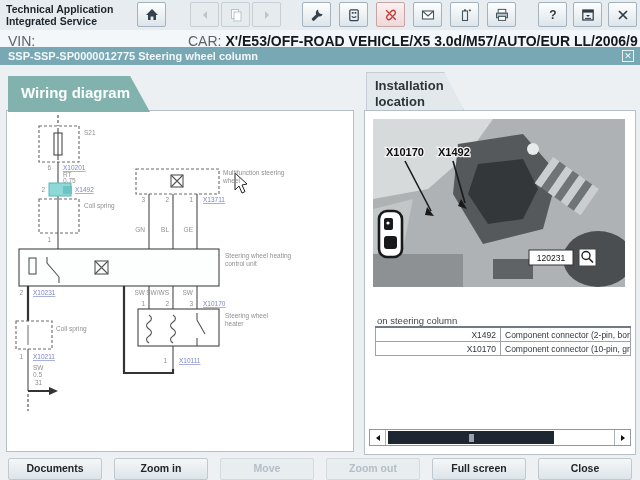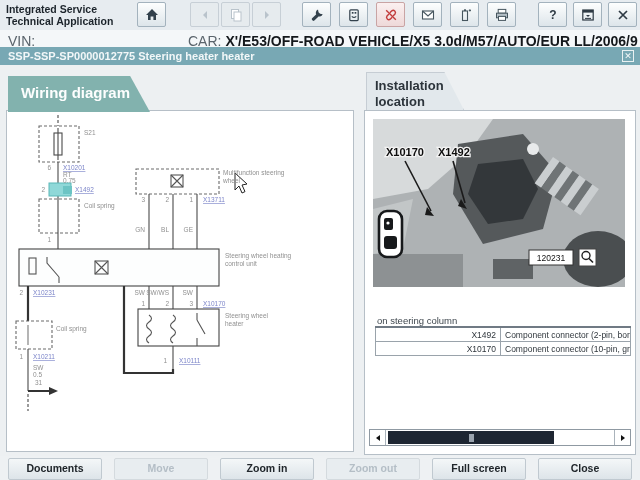--- a/index.html
+++ b/index.html
@@ -76,22 +76,22 @@
 
   .diagram-svg{position:absolute;left:0;top:0;}
 </style>
 </head>
 <body>
 
 <div class="root">
 
   <div class="toolbar">
     <div class="app-title">
+      <div>Technical Application</div>
       <div>Integrated Service</div>
-      <div>Technical Application</div>
     </div>
 
     <div class="tb-btn" style="left:137px">
       <svg width="16" height="16">
         <path d="M8 2 L14 8 H12 V13 H9.4 V9.4 H6.6 V13 H4 V8 H2 Z" fill="#33414c"></path>
         </svg>
     </div>
     <div class="tb-btn dis" style="left:190px">
       <svg width="16" height="16">
         <path d="M10 4 L6 8 L10 12 Z" fill="#b9c3cb"></path>
@@ -171,21 +171,21 @@
         </svg>
     </div>
   </div>
 
   <div class="vin-bar">
     <span class="vin-label">VIN:</span>
     <span class="car-group"><span>CAR:</span><span class="car-value">X'/E53/OFF-ROAD VEHICLE/X5 3.0d/M57/AUTO/EUR LL/2006/9</span></span>
   </div>
 
   <div class="title-bar">
-    <span class="txt">SSP-SSP-SP0000012775 Steering heater heater</span>
+    <span class="txt">SSP-SSP-SP0000012775 Steering wheel column</span>
     <span class="tclose">✕</span>
   </div>
 
   <div class="content">
 
     <div class="tab-left">
       <span>Wiring diagram</span>
     </div>
     <div class="tab-right">
       <div>Installation</div>
@@ -373,20 +373,20 @@
           <svg width="8" height="8">
             <path d="M2 1 L6 4 L2 7 Z" fill="#111"></path>
             </svg>
         </div>
       </div>
     </div>
   </div>
 
   <div class="footer">
     <div class="fbtn">Documents</div>
+    <div class="fbtn">Zoom in</div>
     <div class="fbtn disabled">Move</div>
-    <div class="fbtn">Zoom in</div>
     <div class="fbtn disabled">Zoom out</div>
     <div class="fbtn">Full screen</div>
     <div class="fbtn">Close</div>
   </div>
 
 </div>
 
 </body></html>

